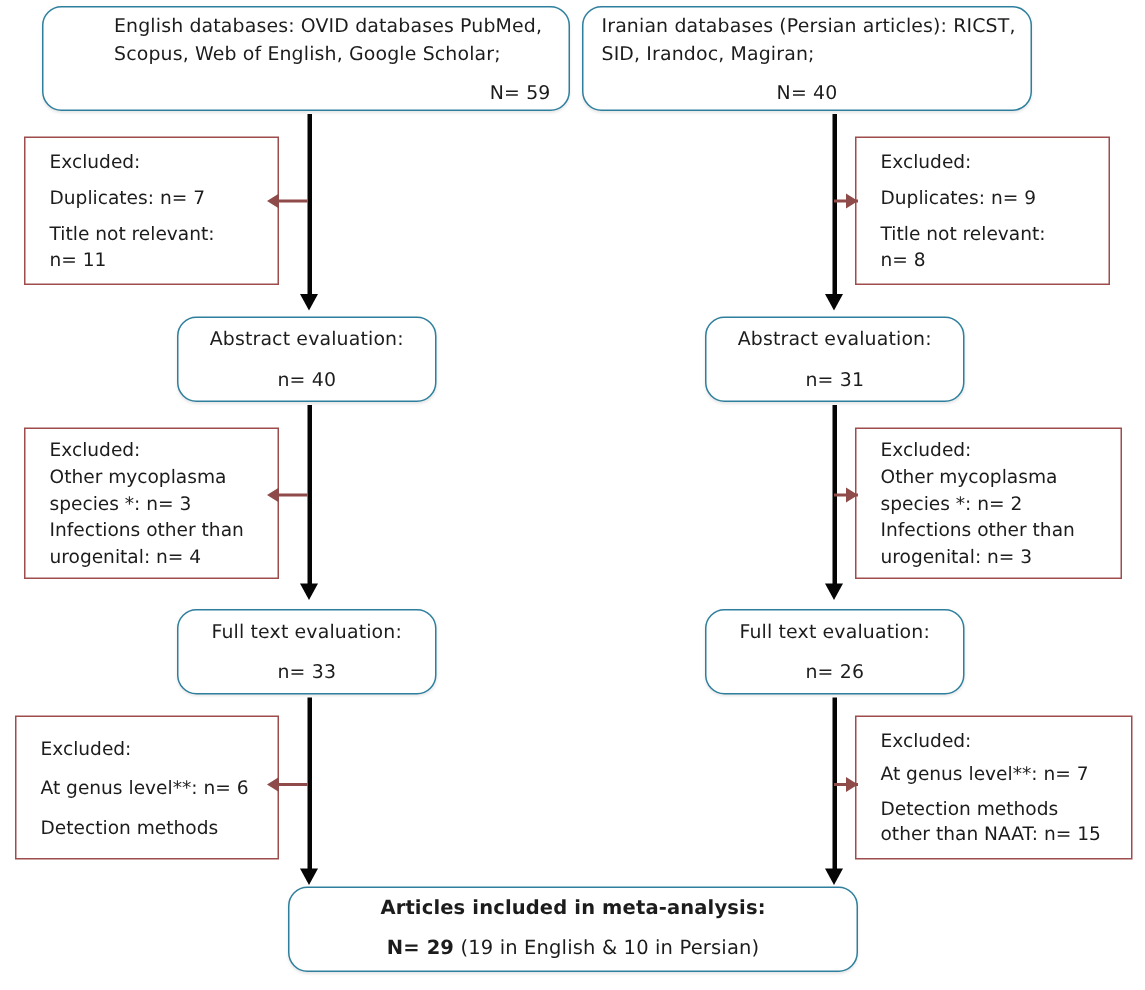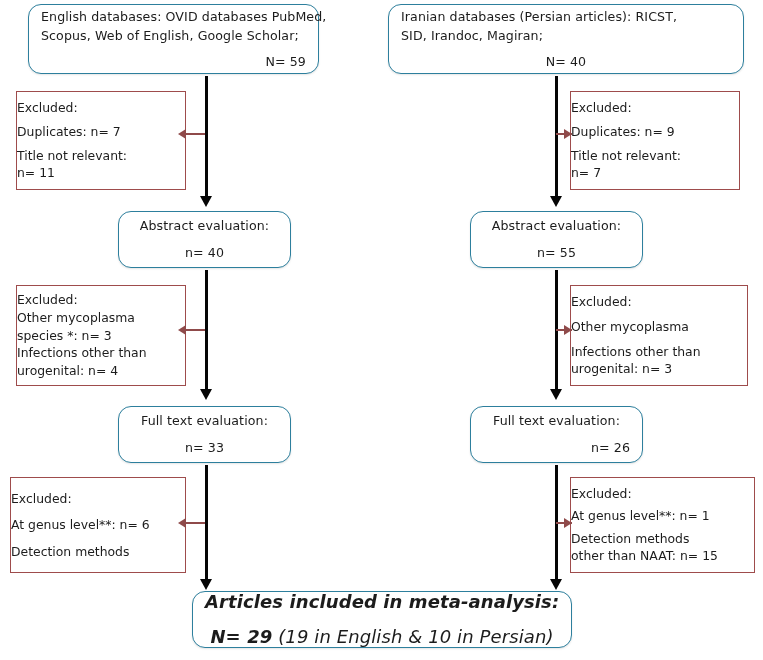--- a/index.html
+++ b/index.html
@@ -40,35 +40,35 @@
   }
   .node-blue .line.left   { text-align: left; }
   .node-blue .line.center { text-align: center; }
 
   
   .node-excl {
     position: absolute;
     box-sizing: border-box;
     border: 1.7px solid #9e4c4c;
     background: #ffffff;
-    padding: 7px 9px 7px 0;
+    padding: 7px 9px 7px 16px;
     display: flex;
     flex-direction: column;
     justify-content: center;
   }
   .node-excl .line {
     font-size: 12.4px;
     line-height: 1.42;
     color: #1c1c1c;
     white-space: nowrap;
   }
   .node-excl .gap { height: 9px; }
 
   
-  .node-final .line { font-size: 18px; font-style: italic; }
+  .node-final .line { font-size: 13px; }
   .node-final .bold { font-weight: bold; }
 
   
   .v-line {
     position: absolute;
     width: 3px;
     background: #050505;
   }
   .v-head {
     position: absolute;
@@ -95,21 +95,21 @@
     border-top: 5px solid transparent;
     border-bottom: 5px solid transparent;
     border-left: 8px solid #8f4a4a;
   }
 </style>
 </head>
 <body>
 
 <div id="canvas">
 
-  <div class="node-blue" style="left:28px; top:4px; width:291px; height:70px;">
+  <div class="node-blue" style="left:28px; top:4px; width:352px; height:70px;padding-left:35px;">
     <div class="line left">English databases: OVID databases PubMed,</div>
     <div class="line left">Scopus, Web of English, Google Scholar;</div>
     <div class="line center" style="margin-top:6px;text-align:right;">N= 59</div>
   </div>
 
   <div class="v-line" style="left:205px; top:76px; height:122px;"></div>
   <div class="v-head" style="left:200px; top:196px;"></div>
 
   <div class="node-excl" style="left:16px; top:91px; width:170px; height:99px;">
     <div class="line">Excluded:</div>
@@ -153,71 +153,72 @@
   <div class="node-excl" style="left:10px; top:477px; width:176px; height:96px;">
     <div class="line">Excluded:</div>
     <div class="gap"></div>
     <div class="line">At genus level**: n= 6</div>
     <div class="gap"></div>
     <div class="line">Detection methods</div>
   </div>
   <div class="h-line" style="left:186px; top:522px; width:19px;"></div>
   <div class="h-head-left" style="left:178px; top:518px;"></div>
 
-  <div class="node-blue" style="left:388px; top:4px; width:356px; height:70px;">
+  <div class="node-blue" style="left:388px; top:4px; width:300px; height:70px;">
     <div class="line left">Iranian databases (Persian articles): RICST,</div>
     <div class="line left">SID, Irandoc, Magiran;</div>
     <div class="line center" style="margin-top:6px;">N= 40</div>
   </div>
 
   <div class="v-line" style="left:555px; top:76px; height:122px;"></div>
   <div class="v-head" style="left:550px; top:196px;"></div>
 
   <div class="node-excl" style="left:570px; top:91px; width:170px; height:99px;">
     <div class="line">Excluded:</div>
     <div class="gap"></div>
     <div class="line">Duplicates: n= 9</div>
     <div class="gap"></div>
     <div class="line">Title not relevant:</div>
-    <div class="line">n= 7</div>
+    <div class="line">n= 8</div>
   </div>
   <div class="h-line" style="left:556px; top:133px; width:16px;"></div>
   <div class="h-head-right" style="left:564px; top:129px;"></div>
 
   <div class="node-blue" style="left:470px; top:211px; width:173px; height:57px;">
     <div class="line center">Abstract evaluation:</div>
-    <div class="line center" style="margin-top:7px;">n= 55</div>
+    <div class="line center" style="margin-top:7px;">n= 31</div>
   </div>
 
   <div class="v-line" style="left:555px; top:270px; height:121px;"></div>
   <div class="v-head" style="left:550px; top:389px;"></div>
 
   <div class="node-excl" style="left:570px; top:285px; width:178px; height:101px;">
     <div class="line">Excluded:</div>
     <div class="gap"></div>
     <div class="line">Other mycoplasma</div>
+    <div class="line">species *: n= 2</div>
     <div class="gap"></div>
     <div class="line">Infections other than</div>
     <div class="line">urogenital: n= 3</div>
   </div>
   <div class="h-line" style="left:556px; top:329px; width:16px;"></div>
   <div class="h-head-right" style="left:564px; top:325px;"></div>
 
   <div class="node-blue" style="left:470px; top:406px; width:173px; height:57px;">
     <div class="line center">Full text evaluation:</div>
-    <div class="line center" style="margin-top:7px;text-align:right;">n= 26</div>
+    <div class="line center" style="margin-top:7px;">n= 26</div>
   </div>
 
   <div class="v-line" style="left:555px; top:465px; height:116px;"></div>
   <div class="v-head" style="left:550px; top:579px;"></div>
 
   <div class="node-excl" style="left:570px; top:477px; width:185px; height:96px;">
     <div class="line">Excluded:</div>
     <div class="gap"></div>
-    <div class="line">At genus level**: n= 1</div>
+    <div class="line">At genus level**: n= 7</div>
     <div class="gap"></div>
     <div class="line">Detection methods</div>
     <div class="line">other than NAAT: n= 15</div>
   </div>
   <div class="h-line" style="left:556px; top:522px; width:16px;"></div>
   <div class="h-head-right" style="left:564px; top:518px;"></div>
 
   <div class="node-blue node-final" style="left:192px; top:591px; width:380px; height:57px;">
     <div class="line center bold">Articles included in meta-analysis:</div>
     <div class="line center" style="margin-top:7px;"><span class="bold">N= 29</span><span> (19 in English &amp; 10 in Persian)</span></div>

